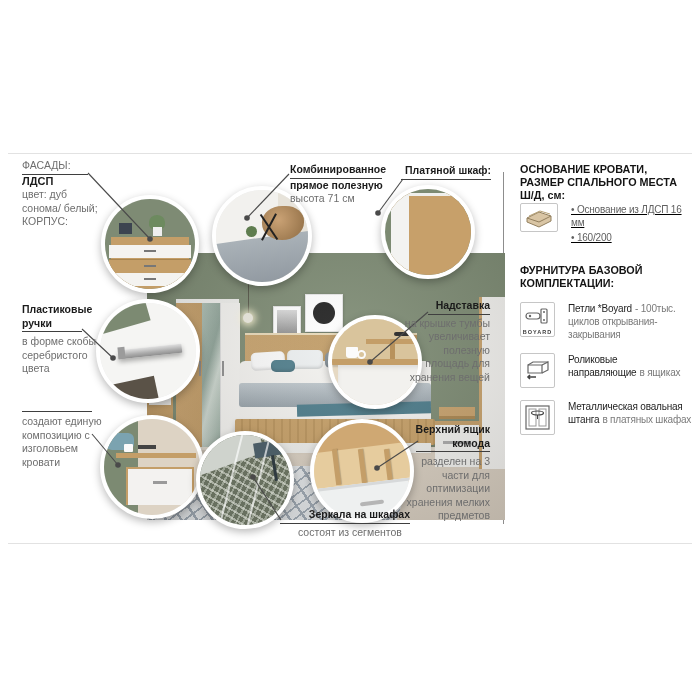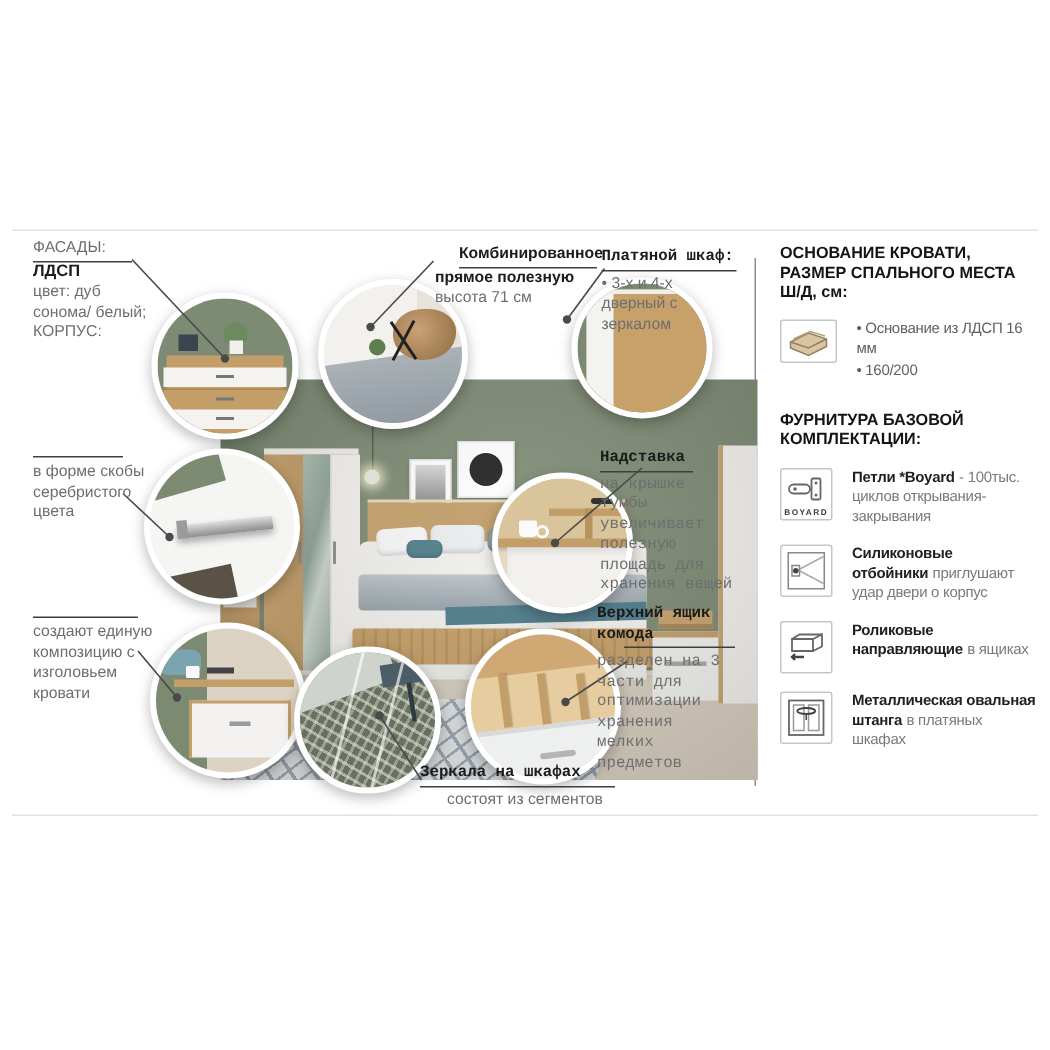--- a/index.html
+++ b/index.html
@@ -112,33 +112,33 @@
   .c8-in{left:-6px;top:24px;width:120%;height:40px;background:#e6cc9e;transform:rotate(-7deg);}
   .c8-div{width:5px;height:36px;background:#c49e68;top:26px;box-shadow:1px 0 1px rgba(0,0,0,.2);transform:rotate(-7deg);}
   .c8-front{left:-8px;top:60px;width:125%;height:50px;background:#eef0f0;transform:rotate(-7deg);box-shadow:inset 0 3px 0 #d7d9da;}
   .c8-h{left:46px;top:78px;width:24px;height:4px;background:#b5b5b5;border-radius:2px;transform:rotate(-7deg);}
 
   
   .lbl{position:absolute;font-size:10.5px;line-height:13.5px;color:#6e6e6e;}
   .lbl .t{font-weight:700;color:#1b1b1b;}
   .uline{border-bottom:1.5px solid #3f3f3f;padding-bottom:1px;display:inline-block;}
   .rule{height:0;border-bottom:1.5px solid #3f3f3f;margin:1px 0 3px 0;}
-  .ralign{font-family:Liberation Mono, monospace;}
+  .ralign{text-align:right;}
 
   
   .sidebar{position:absolute;left:520px;top:163px;width:172px;}
   .sb-h{font-size:10.8px;font-weight:700;color:#141414;line-height:13.2px;}
-  .sb-row{display:flex;align-items:flex-start;margin-top:10px;}
+  .sb-row{display:flex;align-items:flex-start;text-decoration:underline;}
   .icon-box{flex:0 0 auto;border:1px solid #c6c6c6;border-radius:2px;background:#fff;position:relative;display:flex;align-items:center;justify-content:center;}
   .bed-ic{width:36px;height:27px;}
   .hw-ic{width:33px;height:33px;}
   .sb-txt{margin-left:13px;font-size:10px;letter-spacing:-0.2px;line-height:13px;color:#7a7a7a;width:132px;}
   .sb-txt .bullets div{margin-bottom:2px;color:#606060;}
   .hw-item{display:flex;align-items:flex-start;margin-top:12px;}
-  .hw-strong{font-weight:700;color:#1f1f1f;margin-right:3px;}
+  .hw-strong{font-weight:400;color:#1f1f1f;margin-right:3px;}
   .boyard-lbl{position:absolute;bottom:1px;left:0;right:0;text-align:center;font-size:5.5px;letter-spacing:1px;color:#3a3a3a;font-weight:700;}
 
   svg.overlay{position:absolute;left:0;top:0;pointer-events:none;}
 </style>
 </head>
 <body>
 
 <div id="canvas">
 
   <div class="hr" style="top:153px;"></div>
@@ -288,51 +288,51 @@
   </svg>
 
   <div class="lbl" style="left:22px;top:159px;width:84px;">
     <span class="uline" style="width:66px;">ФАСАДЫ:</span>
     <div class="t" style="font-size:11px;">ЛДСП</div>
     <div>цвет: дуб сонома/ белый;</div>
     <div>КОРПУС:</div>
   </div>
 
   <div class="lbl" style="left:290px;top:163px;width:94px;">
-    <span class="t uline" style="width:92px;margin-left:16px;">Комбинированное</span>
+    <span class="t uline" style="width:92px;">Комбинированное</span>
     <div class="t">прямое полезную</div>
     <div>высота 71 см</div>
   </div>
 
   <div class="lbl" style="left:401px;top:164px;width:92px;">
     <span class="t uline ralign" style="width:90px;">Платяной шкаф:</span>
-    <div style="margin-top:2px;">• 3-х и 4-х дверный с зеркалом</div>
   </div>
 
   <div class="lbl" style="left:22px;top:303px;width:84px;">
+    <div class="t">Пластиковые ручки</div>
     <div class="rule" style="width:60px;"></div>
     <div>в форме скобы серебристого цвета</div>
   </div>
 
   <div class="lbl" style="left:22px;top:410px;width:84px;">
     <div class="rule" style="width:70px;"></div>
     <div>создают единую композицию с изголовьем кровати</div>
   </div>
 
   <div class="lbl ralign" style="left:400px;top:299px;width:90px;">
     <span class="t uline" style="width:62px;">Надставка</span>
     <div style="margin-top:2px;">на крышке тумбы увеличивает полезную площадь для хранения вещей</div>
   </div>
 
   <div class="lbl" style="left:280px;top:508px;width:132px;">
     <span class="t uline ralign" style="width:130px;">Зеркала на шкафах</span>
     <div style="margin-top:2px;padding-left:18px;">состоят из сегментов</div>
   </div>
 
-  <div class="lbl ralign" style="left:398px;top:403px;width:92px;">
+  <div class="lbl ralign" style="left:398px;top:423px;width:92px;">
     <div class="t">Верхний ящик комода</div>
     <div class="rule" style="width:74px;margin-left:auto;"></div>
     <div>разделен на 3 части для оптимизации хранения мелких предметов</div>
   </div>
 
   <div class="sidebar">
     <div class="sb-h">ОСНОВАНИЕ КРОВАТИ, РАЗМЕР СПАЛЬНОГО МЕСТА Ш/Д, см:</div>
     <div class="sb-row">
       <div class="icon-box bed-ic">
         <svg width="32" height="23" viewBox="0 0 32 23">
@@ -358,31 +358,20 @@
           <circle cx="6" cy="9" r="1.2" fill="#666"></circle>
           <rect x="17" y="2" width="6" height="14" rx="1" fill="none" stroke="#666" stroke-width="1.2"></rect>
           <circle cx="20" cy="5" r="1" fill="#666"></circle>
             <circle cx="20" cy="13" r="1" fill="#666"></circle>
         </svg>
         <span class="boyard-lbl">BOYARD</span>
       </div>
       <div class="sb-txt"><span class="hw-strong">Петли *Boyard</span><span>- 100тыс. циклов открывания-закрывания</span></div>
     </div>
 
-    <div class="hw-item">
-      <div class="icon-box hw-ic">
-        <svg width="27" height="27" viewBox="0 0 27 27">
-          <rect x="1.5" y="1.5" width="24" height="24" fill="none" stroke="#888" stroke-width="1"></rect>
-          <path d="M8 13 L25 4 M8 13 L25 22" stroke="#aaa" stroke-width="1" fill="none"></path>
-          <rect x="4" y="10" width="5" height="7" fill="none" stroke="#888" stroke-width="1"></rect>
-          <circle cx="6.5" cy="13.5" r="1.8" fill="#444"></circle>
-        </svg>
-      </div>
-      <div class="sb-txt"><span class="hw-strong">Силиконовые отбойники</span><span>приглушают удар двери о корпус</span></div>
-    </div>
 
     <div class="hw-item">
       <div class="icon-box hw-ic">
         <svg width="27" height="27" viewBox="0 0 27 27">
           <path d="M4 8 L18 8 L18 16 L4 16 Z" fill="none" stroke="#666" stroke-width="1.2"></path>
           <path d="M18 8 L24 5 L24 13 L18 16" fill="none" stroke="#666" stroke-width="1.2"></path>
           <path d="M4 8 L9 5 L24 5" fill="none" stroke="#666" stroke-width="1.2"></path>
           <path d="M4 20 L12 20 M6 18 L4 20 L6 22" stroke="#444" stroke-width="1.6" fill="none"></path>
         </svg>
       </div>

